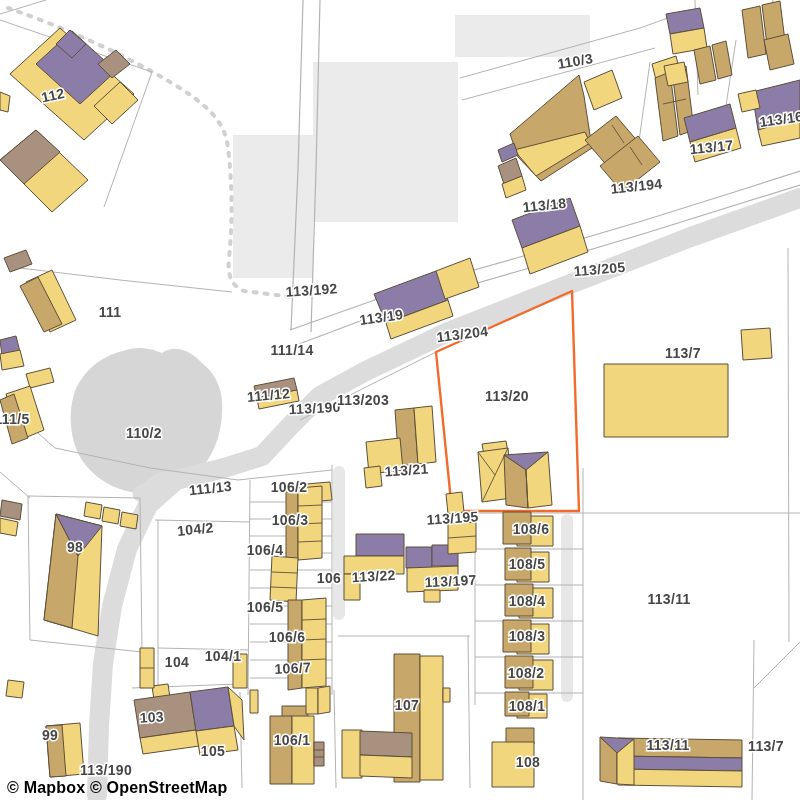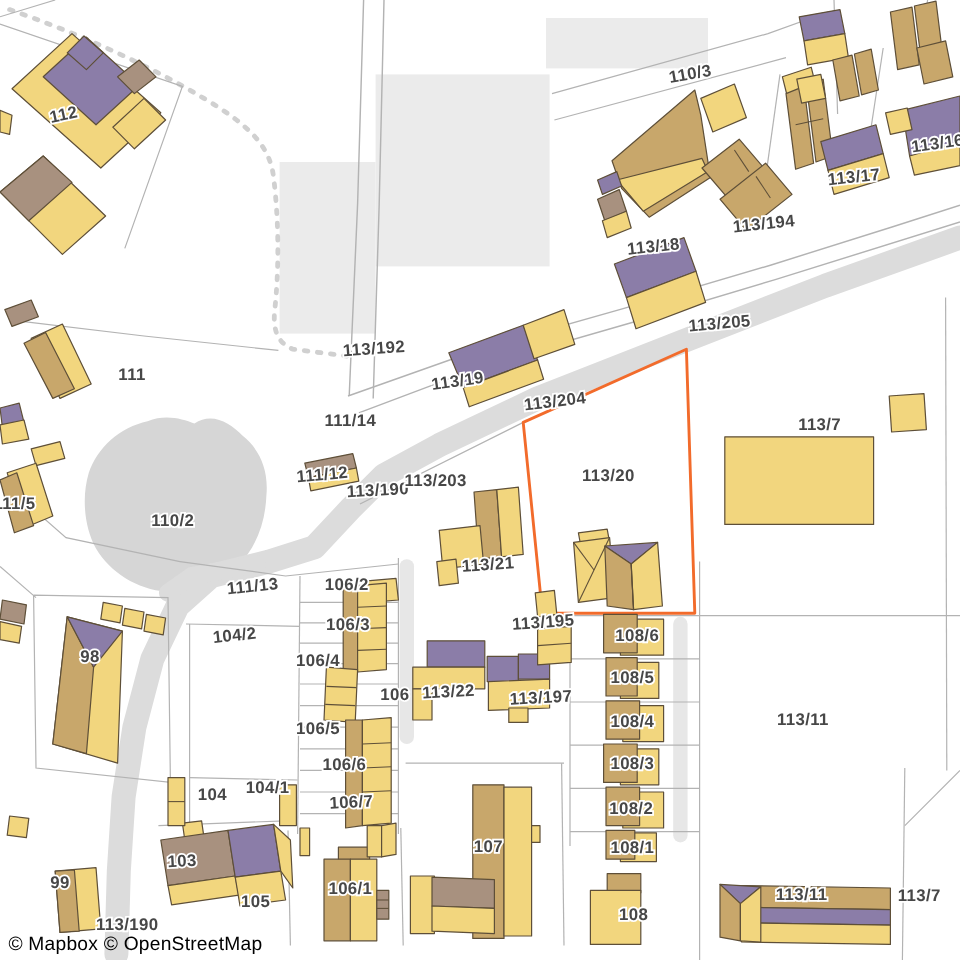--- a/index.html
+++ b/index.html
@@ -15,21 +15,21 @@
   .pl{fill:none;stroke:var(--line-gray);stroke-width:1}
   .dashed{fill:none;stroke:var(--dash-gray);stroke-width:4;stroke-dasharray:3 8;stroke-linecap:round}
   .orange-parcel{fill:none;stroke:var(--highlight-orange);stroke-width:2.4;stroke-linejoin:round}
   polygon.b{stroke:var(--building-outline);stroke-width:1;stroke-linejoin:round}
   .f-y{fill:var(--building-yellow)} .f-t{fill:var(--building-tan)}
   .f-p{fill:var(--roof-purple)}    .f-m{fill:var(--roof-mauve)}
   .detail{fill:none;stroke:var(--building-outline);stroke-width:0.9}
   .map-label{fill:var(--label-gray);font-size:14px;font-weight:600;letter-spacing:.3px;
              text-anchor:middle;paint-order:stroke;stroke:#ffffff;stroke-width:3px;
              font-family:"Liberation Sans", sans-serif;}
-  #attribution{position:absolute;left:7px;bottom:3px;font-size:16px;font-weight:400;color:#000;
+  #attribution{position:absolute;left:7px;bottom:3px;font-size:16px;font-weight:700;color:#000;
                letter-spacing:.2px;white-space:nowrap}
   #attribution a{color:#000;text-decoration:none;cursor:pointer}
 </style>
 </head>
 <body>
 
 <div id="map-frame">
 <svg width="800" height="800" viewBox="0 0 800 800">
 
   <g>

